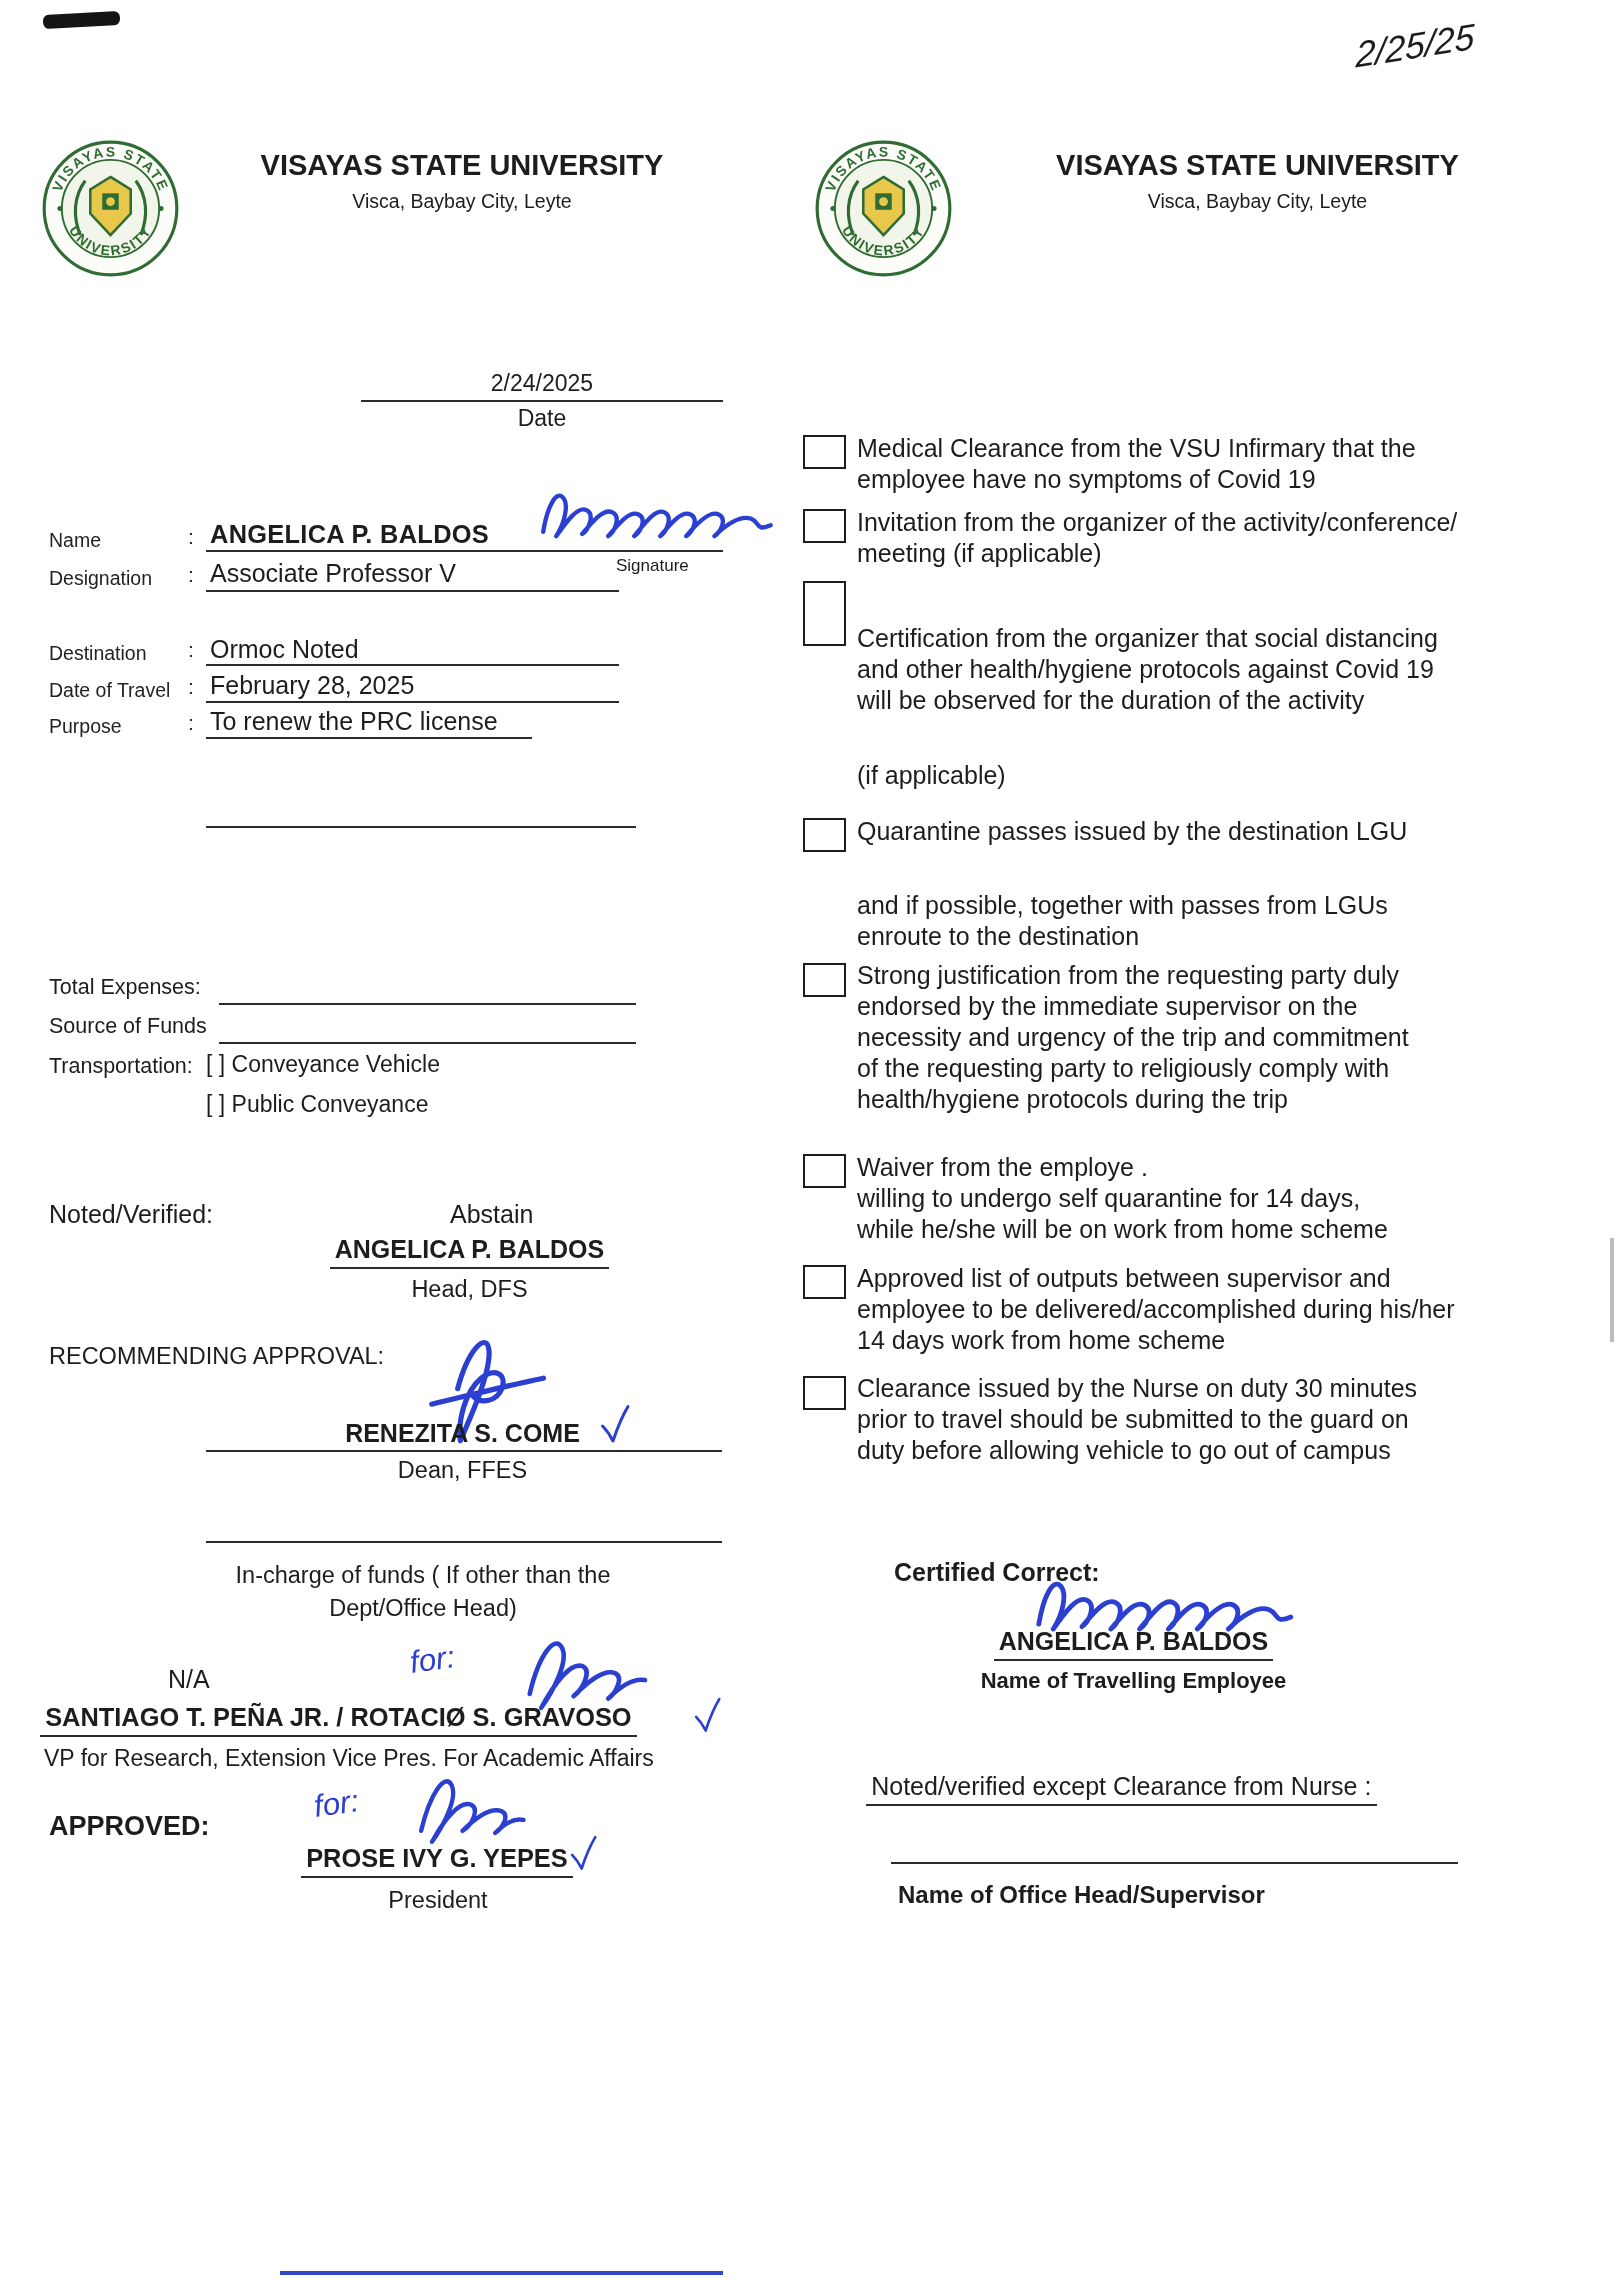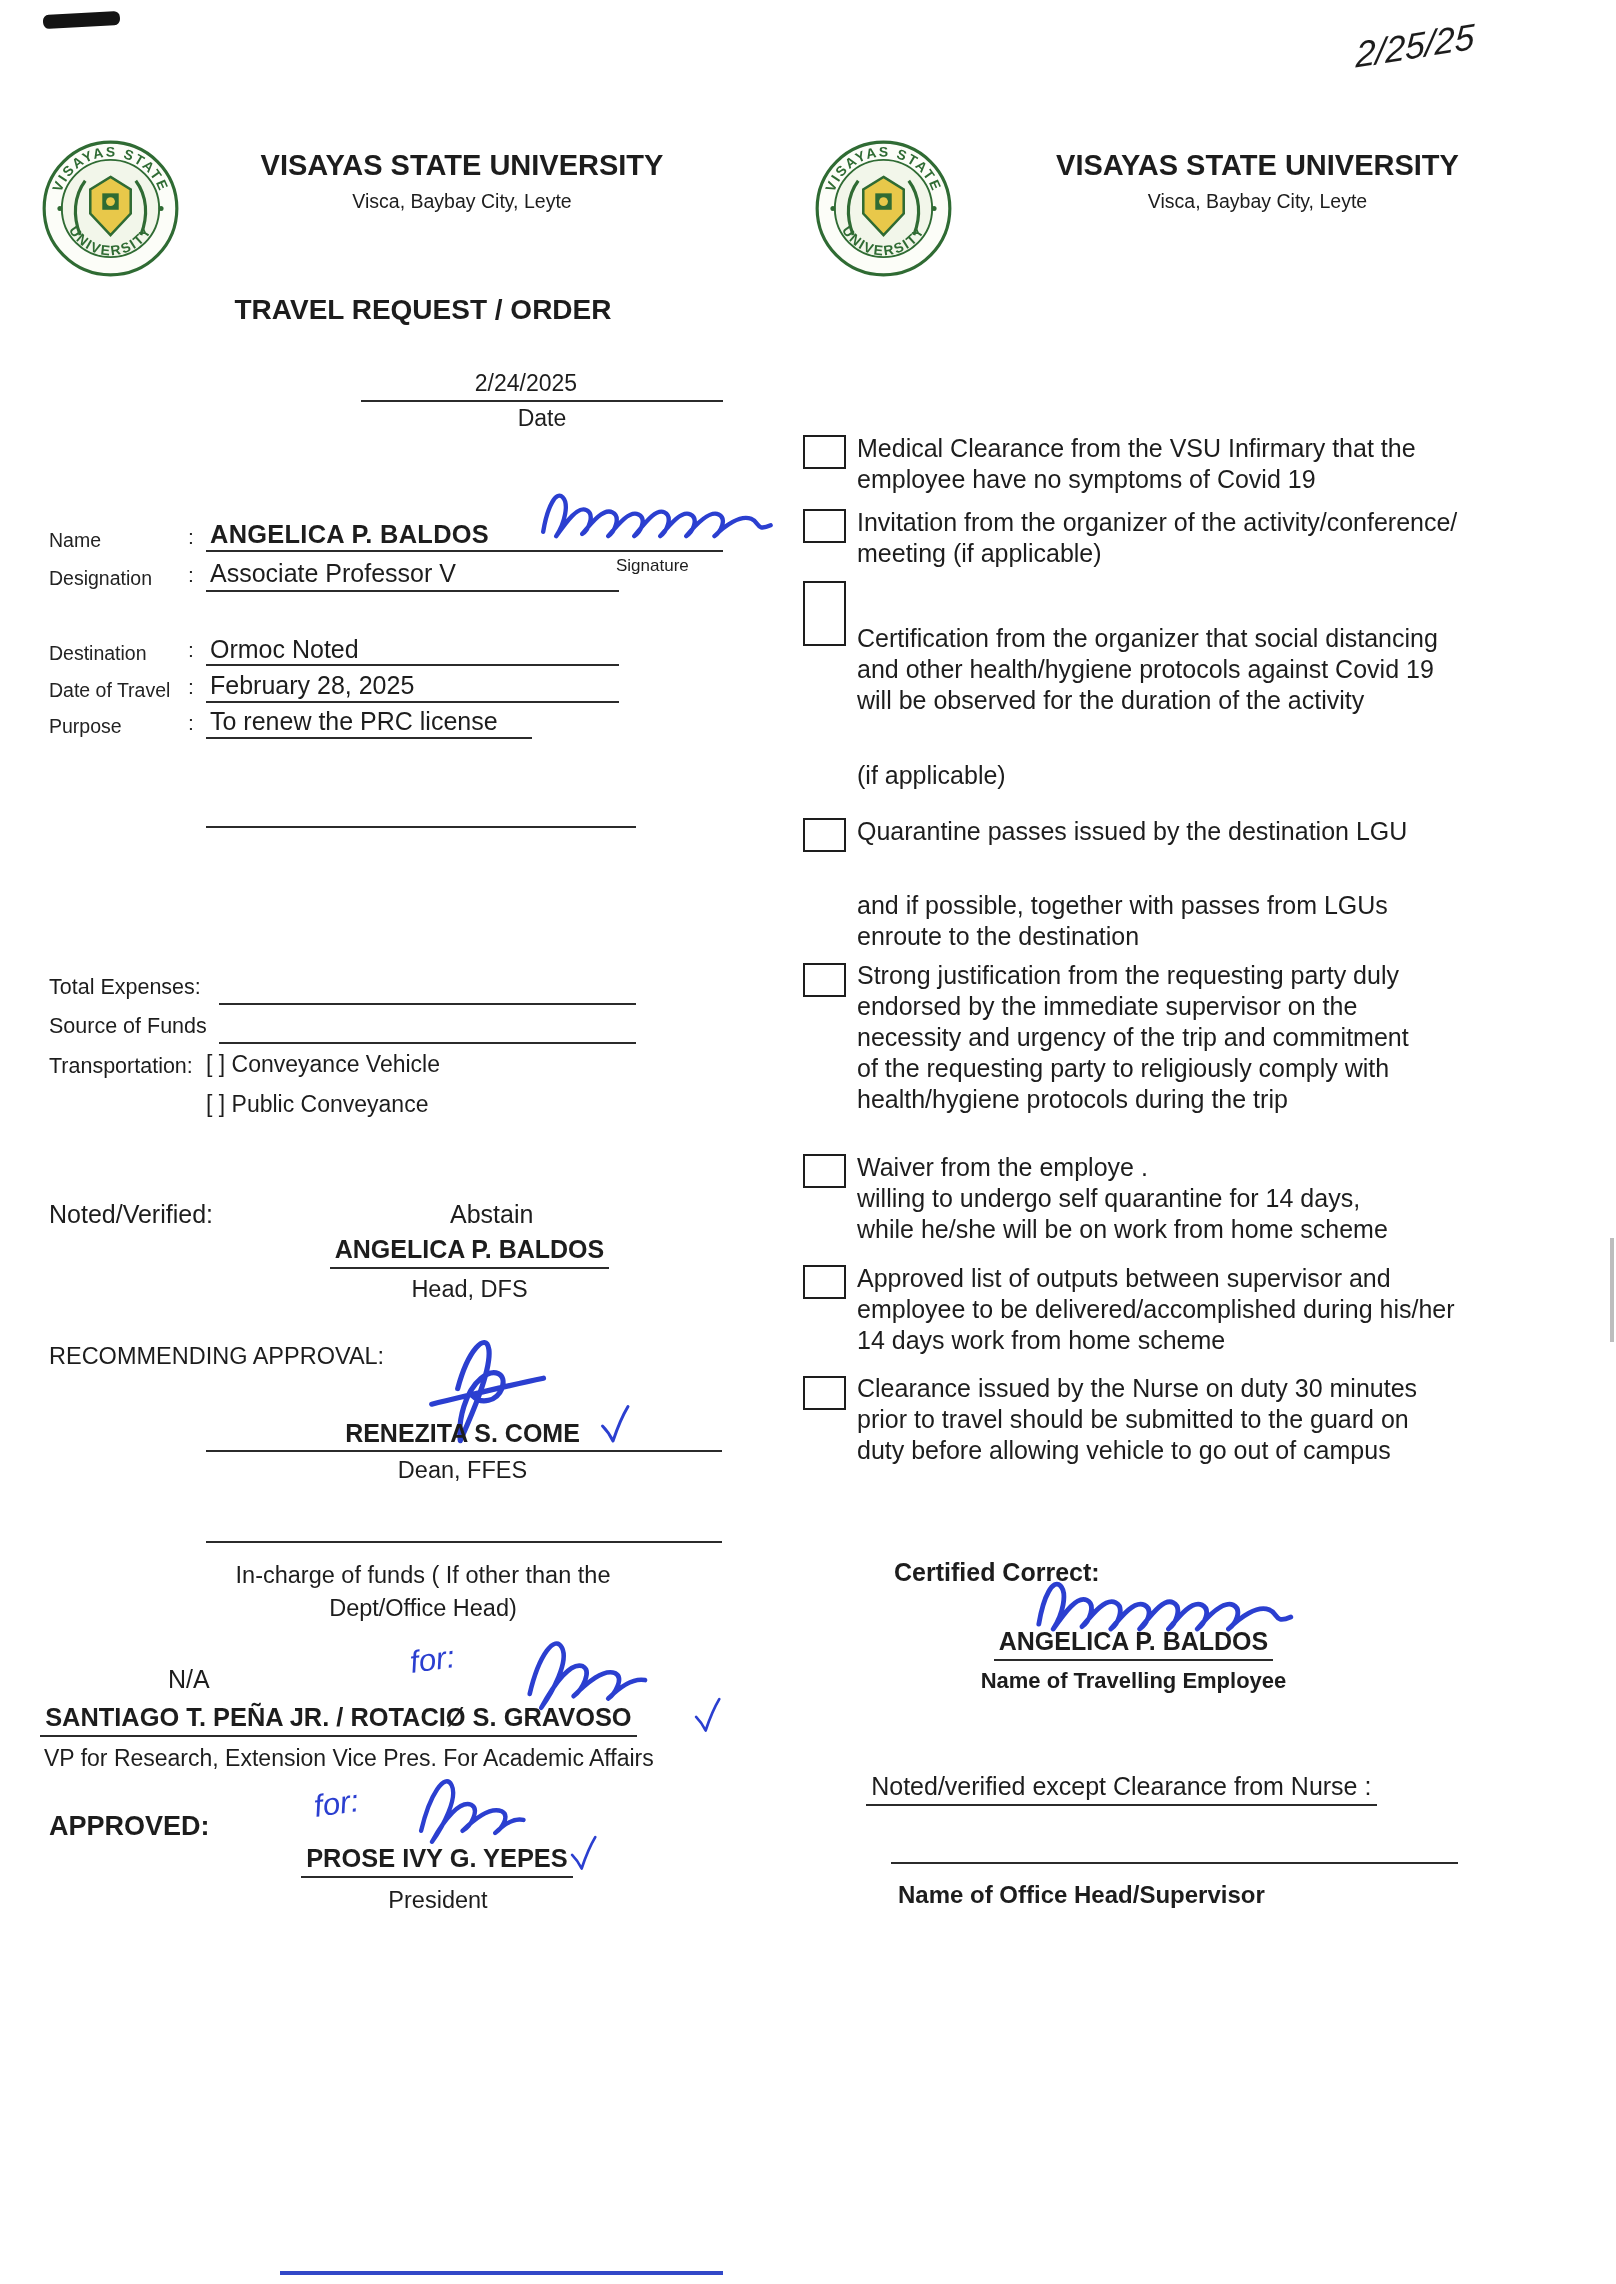--- a/index.html
+++ b/index.html
@@ -62,23 +62,22 @@
 <svg class="abs" style="left:41px;top:139px" width="139" height="139" viewBox="0 0 214 214">
     <use href="#seal"></use>
   </svg>
 
 <div class="abs center" style="left:195px;top:149px;width:534px;">
   <div class="b" style="font-size:29px;">VISAYAS STATE UNIVERSITY</div>
   <div style="font-size:19.5px;margin-top:7.8px;">Visca, Baybay City, Leyte</div>
 </div>
 
 <div class="abs center" style="left:117px;top:294px;width:612px;">
-  <div class="b" style="font-size:28px;">TRAVEL REQUEST / ORDER</div>
-</div>
-<div class="abs center t35" style="left:345px;top:370px;width:362px;">2/24/2025</div>
+</div>
+<div class="abs center t35" style="left:361px;top:370px;width:362px;">2/24/2025</div>
 <div class="abs line" style="left:361px;top:400px;width:362px;"></div>
 <div class="abs center t35" style="left:361px;top:405px;width:362px;">Date</div>
 
 <div class="abs lbl" style="left:49px;top:529px;">Name</div>
 <div class="abs colon" style="left:188px;top:525px;">:</div>
 <div class="abs val" style="left:210px;top:520px;">ANGELICA P. BALDOS</div>
 <svg class="sig" style="left:521px;top:482px;" width="274" height="65" viewBox="0 0 220 60">
   <path d="M4 46 C8 22 16 8 22 14 C28 20 24 38 16 50 C26 36 36 22 44 26 C52 30 46 44 40 48 C50 36 60 24 68 28 C76 32 70 46 64 50 C74 38 84 26 92 30 C100 34 94 46 88 50 C98 38 108 24 116 28 C124 32 118 46 112 50 C122 38 132 26 140 30 C148 34 142 46 136 50 C146 38 158 26 166 30 C174 34 168 46 162 50 C172 40 186 30 196 34 C204 37 200 46 214 40" stroke-width="3"></path>
 </svg>
 <div class="abs line" style="left:206px;top:550px;width:517px;"></div>

